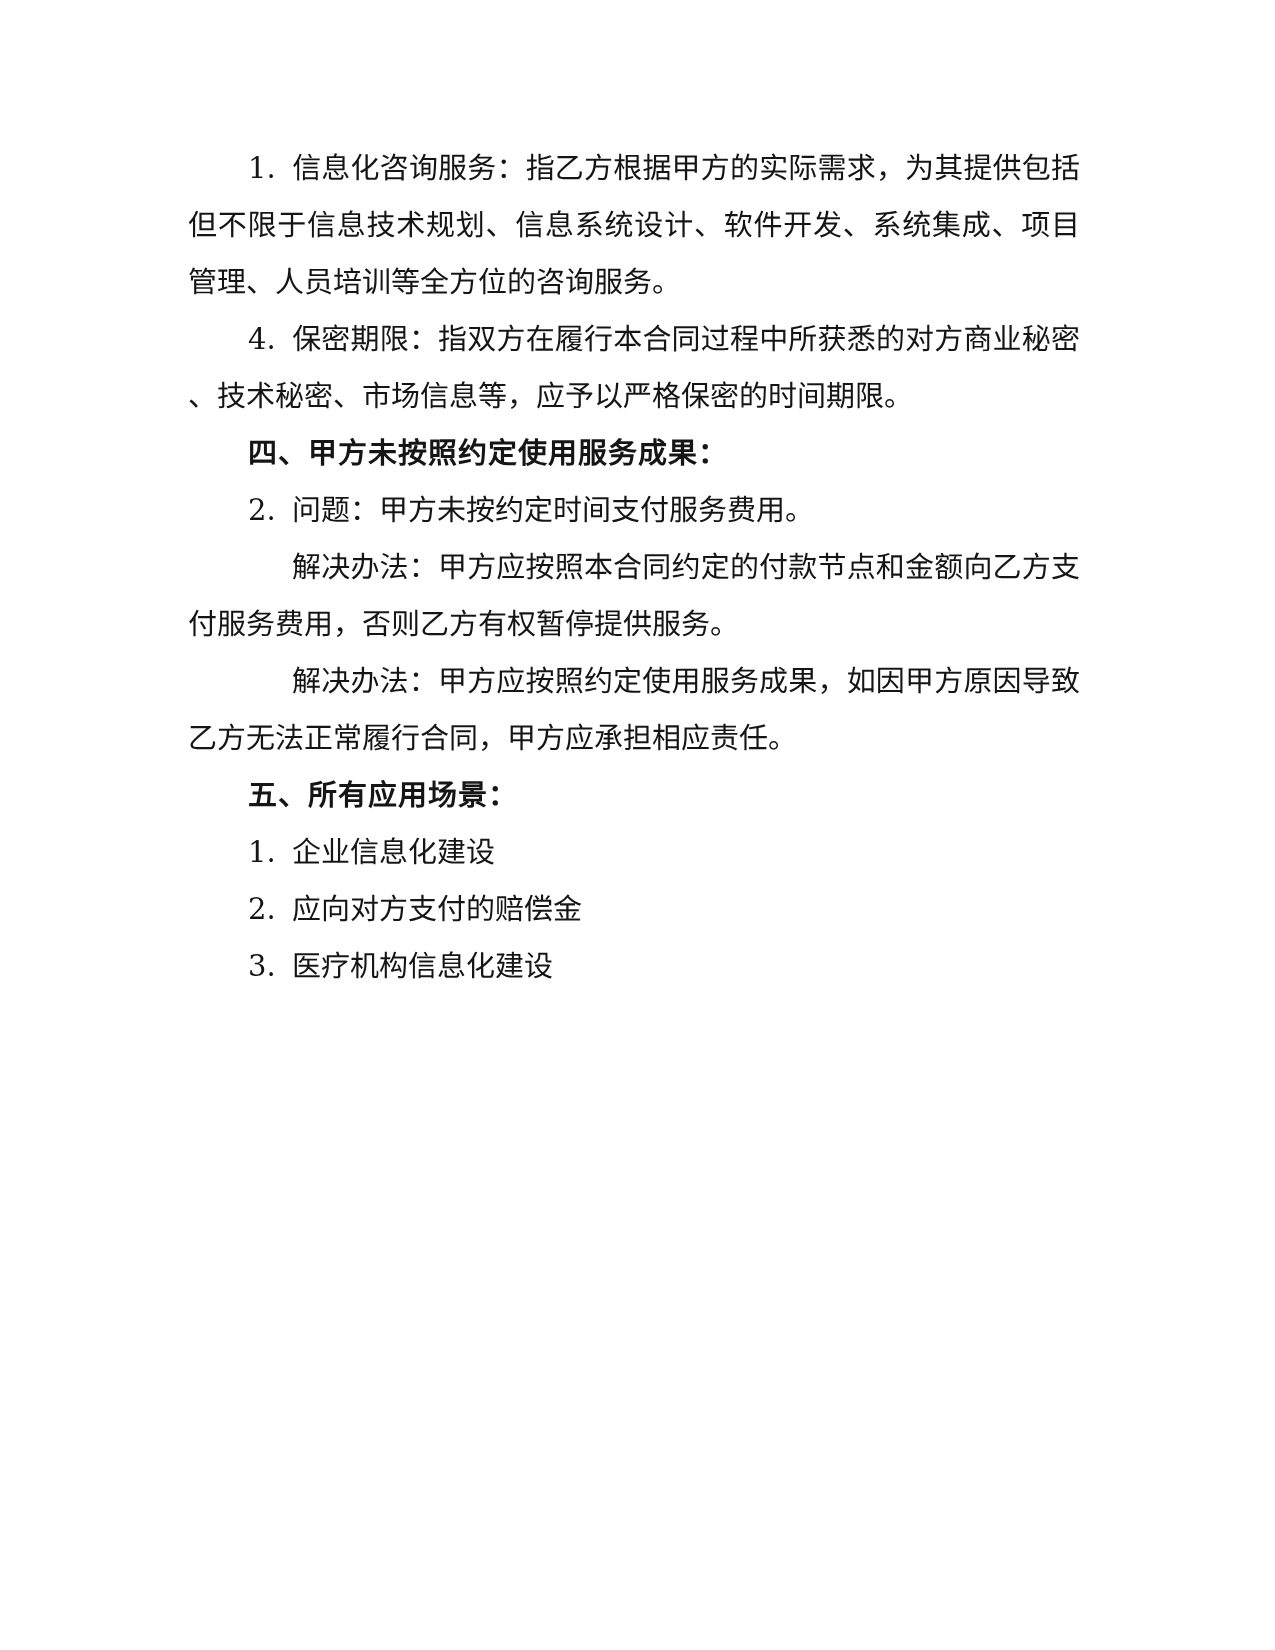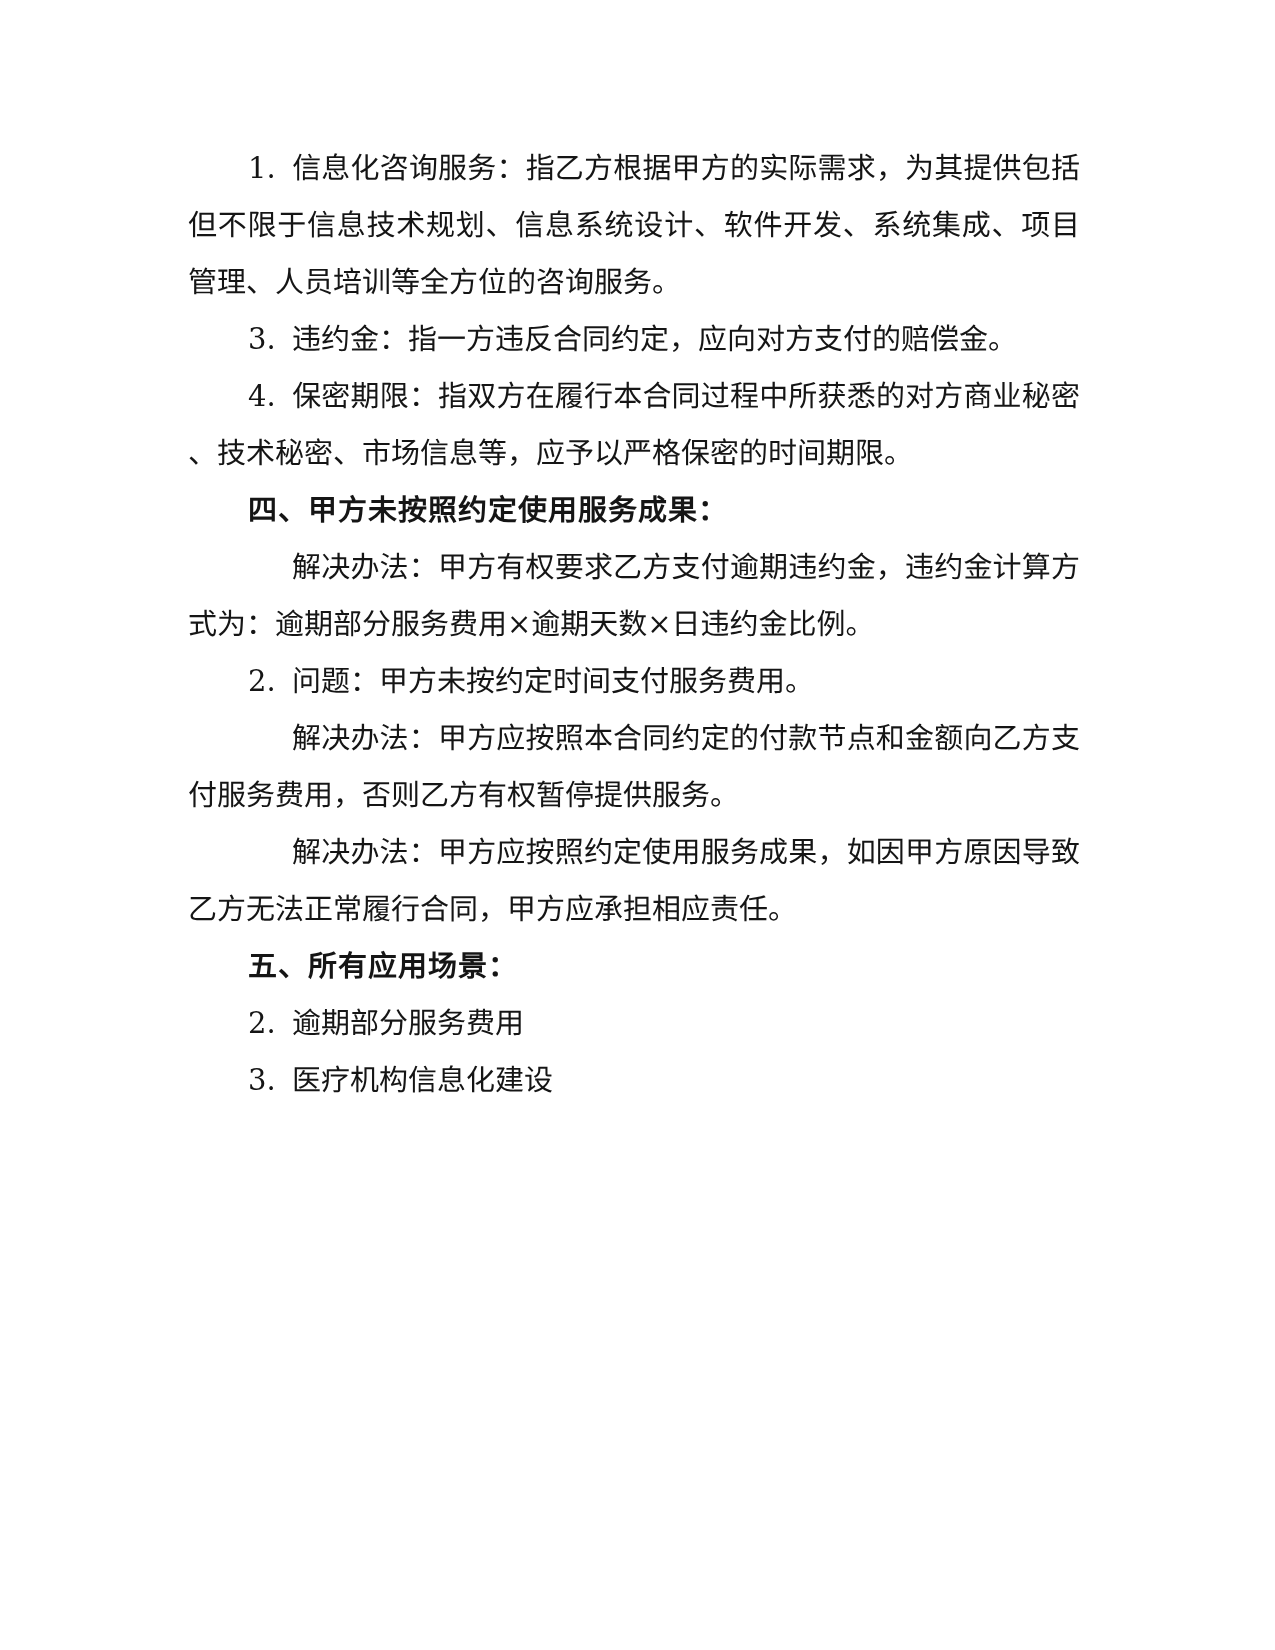--- a/index.html
+++ b/index.html
@@ -44,37 +44,36 @@
 </style>
 </head>
 <body>
 
 <div class="page">
   <div class="doc-body">
 
     <p class="numbered"><span class="num">1.</span><span>信息化咨询服务：指乙方根据甲方的实际需求，为其提供包括但不限于信息技术规划、信息系统设计、软件开发、系统集成、项目管理、人员培训等全方位的咨询服务。</span></p>
 
 
-    <p class="numbered"><span class="num">3.</span><span>违约金：指一方违反合同约定，应向对方支付的赔偿金。</span></p>
 
     <p class="numbered"><span class="num">4.</span><span>保密期限：指双方在履行本合同过程中所获悉的对方商业秘密、技术秘密、市场信息等，应予以严格保密的时间期限。</span></p>
 
     <p class="heading"><span>四、甲方未按照约定使用服务成果：</span></p>
 
 
-    <p class="solution"><span>解决办法：甲方有权要求乙方支付逾期违约金，违约金计算方式为：逾期部分服务费用×逾期天数×日违约金比例。</span></p>
 
     <p class="numbered"><span class="num">2.</span><span>问题：甲方未按约定时间支付服务费用。</span></p>
 
     <p class="solution"><span>解决办法：甲方应按照本合同约定的付款节点和金额向乙方支付服务费用，否则乙方有权暂停提供服务。</span></p>
 
 
     <p class="solution"><span>解决办法：甲方应按照约定使用服务成果，如因甲方原因导致乙方无法正常履行合同，甲方应承担相应责任。</span></p>
 
     <p class="heading"><span>五、所有应用场景：</span></p>
 
+    <p class="numbered"><span class="num">1.</span><span>企业信息化建设</span></p>
 
-    <p class="numbered"><span class="num">2.</span><span>逾期部分服务费用</span></p>
+    <p class="numbered"><span class="num">2.</span><span>应向对方支付的赔偿金</span></p>
 
     <p class="numbered"><span class="num">3.</span><span>医疗机构信息化建设</span></p>
 
   </div>
 </div>
 
 </body></html>

